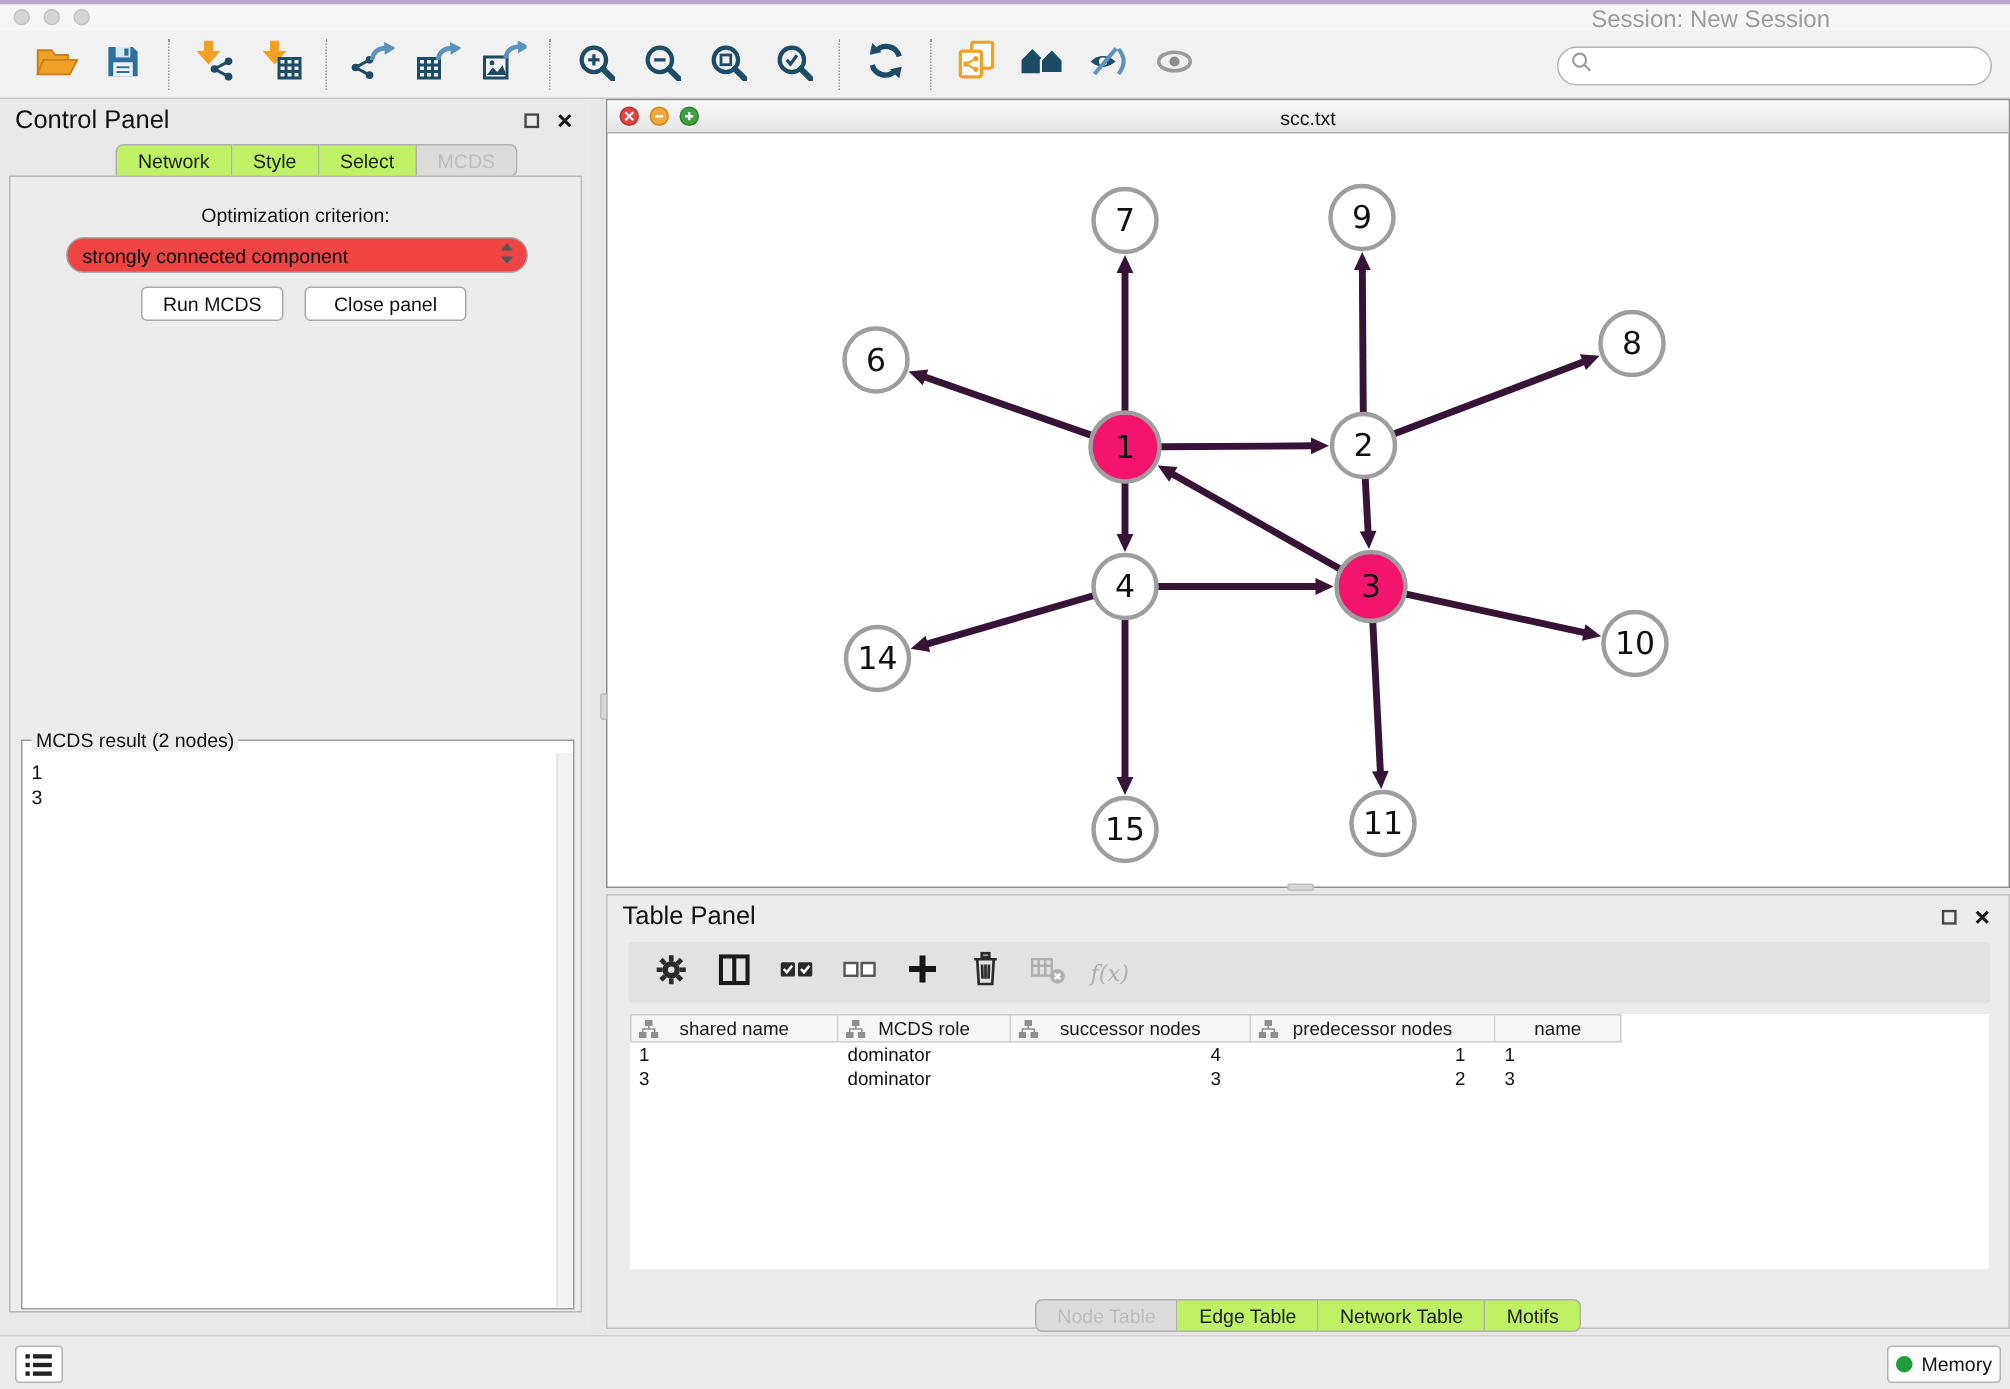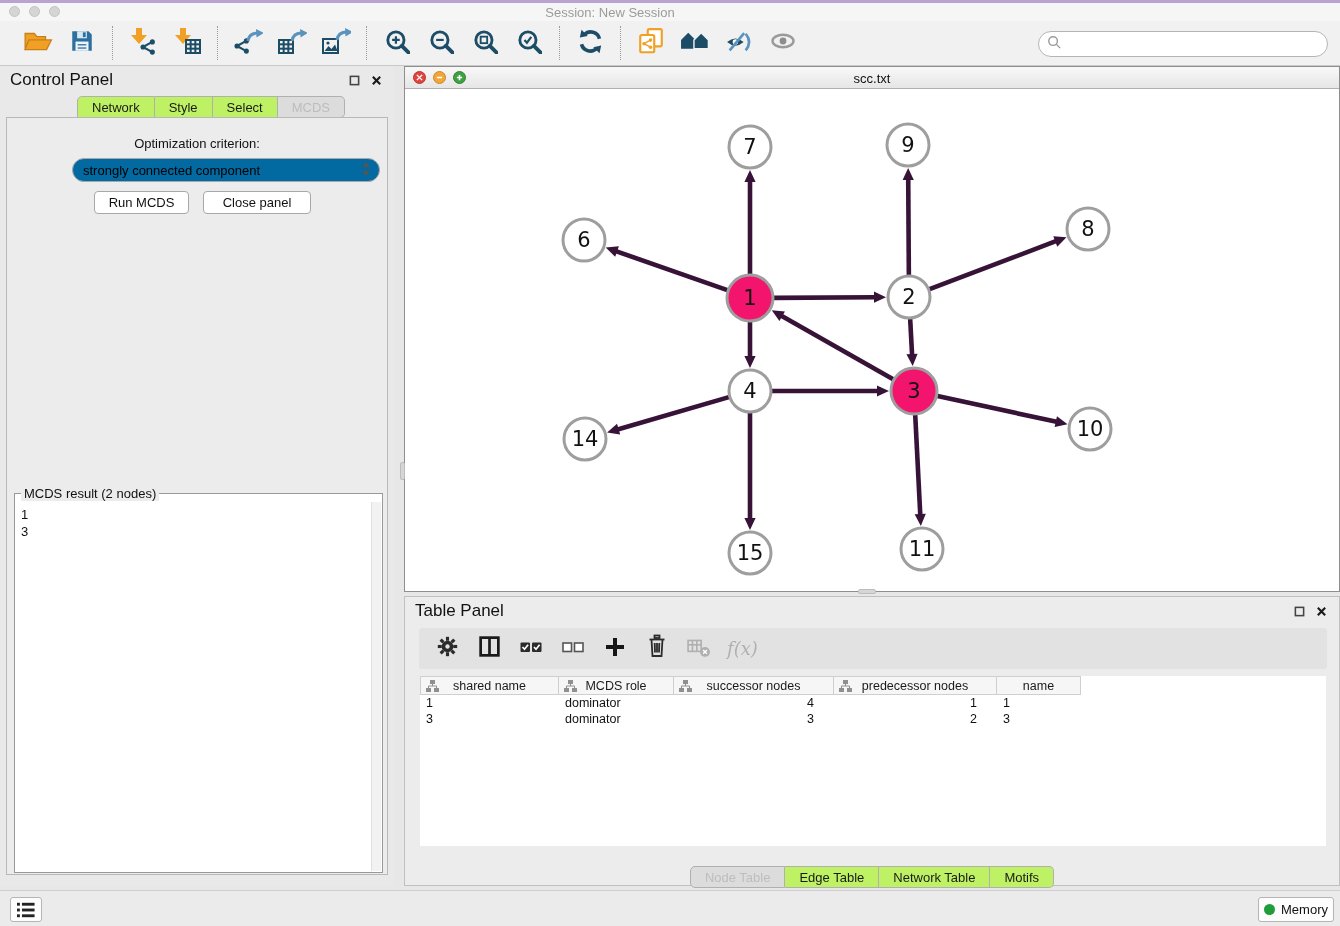--- a/index.html
+++ b/index.html
@@ -5,41 +5,41 @@
   * { margin:0; padding:0; box-sizing:border-box; }
   html,body { width:1340px; height:926px; }
   body { font-family:"Liberation Sans", sans-serif; background:#e7e7e7; position:relative; overflow:hidden; }
   .abs { position:absolute; }
 
   
   #top-strip { left:0; top:0; width:1340px; height:3px; background:#b9a3d0; }
   #titlebar { left:0; top:3px; width:1340px; height:18px; background:#f6f6f6; }
   .mac-dot { width:11px; height:11px; border-radius:50%; background:#d5d5d5; border:1px solid #c3c3c3; display:inline-block; }
   #main-traffic { left:9px; top:6px; display:flex; gap:9px; }
-  #main-title { left:0; top:5px; width:1220px; text-align:center; font-size:13px; color:#9b9b9b; }
+  #main-title { left:0; top:5px; width:1220px; text-align:right; font-size:16px; color:#9b9b9b; }
 
   
   #toolbar { left:0; top:21px; width:1340px; height:45px; background:#f1f1f1; border-bottom:1px solid #c9c9c9; display:flex; align-items:center; padding-left:8px; }
   .tb-group { display:flex; align-items:center; gap:8px; padding:0 12px; }
   .tb-sep { width:1px; height:34px; border-left:1px dotted #9a9a9a; }
   .tb-btn { width:36px; height:36px; display:flex; align-items:center; justify-content:center; cursor:pointer; }
   #search-wrap { position:absolute; right:12px; top:31px; width:290px; height:26px; background:#fff; border:1px solid #b5b5b5; border-radius:13px; display:flex; align-items:center; padding-left:8px; }
 
   
   #control-panel { left:0; top:66px; width:394px; height:820px; background:#e9e9e9; }
   .panel-header { height:28px; display:flex; align-items:center; padding:0 10px; }
   .panel-title { font-size:17px; color:#111; flex:1; }
   .panel-hbtn { width:16px; height:14px; display:flex; align-items:center; justify-content:center; margin-left:6px; cursor:pointer; }
   #cp-tabs { left:77px; top:96px; display:flex; }
   .tab { height:22px; padding:0 14px; font-size:13px; display:flex; align-items:center; background:#bef264; border:1px solid #b0b0b0; border-left:none; color:#1a1a1a; cursor:pointer; white-space:nowrap; }
   .tab:first-child { border-left:1px solid #b0b0b0; border-radius:5px 0 0 0; }
   .tab.active { background:#dcdcdc; color:#bdbdbd; border-radius:0 5px 5px 0; }
   #cp-box { left:6px; top:117px; width:382px; height:758px; background:#ececec; border:1px solid #b8b8b8; }
   #opt-label { left:6px; top:136px; width:382px; text-align:center; font-size:13px; color:#111; }
-  #criterion-select { left:44px; top:158px; width:308px; height:24px; background:#0369a1; border:1px solid #a8a8a8; border-radius:12px; display:flex; align-items:center; padding:0 8px 0 10px; font-size:13px; cursor:pointer;margin-left:28px; }
+  #criterion-select { left:44px; top:158px; width:308px; height:24px; background:#ef4444; border:1px solid #a8a8a8; border-radius:12px; display:flex; align-items:center; padding:0 8px 0 10px; font-size:13px; cursor:pointer; }
   #criterion-select .sel-text { flex:1; }
   .btn { background:#fff; border:1px solid #a8a8a8; border-radius:4px; font-size:13px; display:flex; align-items:center; justify-content:center; cursor:pointer; color:#111; }
   #run-btn { left:94px; top:191px; width:95px; height:23px; }
   #close-panel-btn { left:203px; top:191px; width:108px; height:23px; }
   #result-box { left:14px; top:493px; width:369px; height:380px; border:1px solid #999; background:#fff; }
   #result-title { position:absolute; left:6px; top:-8px; background:#ececec; padding:0 3px; font-size:13px; color:#111; }
   #result-area { position:absolute; left:1px; top:8px; right:11px; bottom:1px; background:#fff; font-size:13px; color:#111; padding:4px 0 0 5px; line-height:17px; }
   #result-scroll { position:absolute; top:8px; right:1px; width:10px; bottom:1px; background:#f2f2f2; border-left:1px solid #e0e0e0; }
 
   
@@ -51,21 +51,21 @@
   #graph-svg { position:absolute; left:0; top:22px; }
   .splitter { background:#d6d6d6; border:1px solid #bdbdbd; border-radius:2px; }
   #split-v { left:400px; top:462px; width:5px; height:18px; }
   #split-h { left:858px; top:589px; width:18px; height:5px; }
 
   
   #table-panel { left:404px; top:596px; width:936px; height:290px; background:#ececec; border:1px solid #c0c0c0; }
   #tp-toolbar { position:absolute; left:14px; top:31px; width:908px; height:41px; background:#e2e2e2; border-radius:3px; display:flex; align-items:center; gap:14px; padding-left:14px; }
   .tp-btn { width:28px; height:28px; display:flex; align-items:center; justify-content:center; cursor:pointer; }
   .tp-btn.disabled { cursor:default; }
-  #fx-label { font-size:18px; font-family:"DejaVu Serif", serif; font-style:italic; color:#b0b0b0; }
+  #fx-label { font-size:15px; font-family:"DejaVu Serif", serif; font-style:italic; color:#b0b0b0; }
   #tp-table { position:absolute; left:15px; top:79px; width:906px; height:170px; background:#fff; }
   #tp-head { display:flex; height:19px; }
   .th { background:#f6f6f6; border:1px solid #cfcfcf; border-left:none; display:flex; align-items:center; justify-content:center; gap:5px; font-size:12.5px; color:#1a1a1a; position:relative; cursor:pointer; }
   .th:first-child { border-left:1px solid #cfcfcf; }
   .th .tree { position:absolute; left:5px; top:3px; }
   .tr { display:flex; height:16px; }
   .td { font-size:12.5px; color:#111; padding:1px 6px 0 6px; white-space:nowrap; overflow:hidden; }
   #tp-tabs { position:absolute; left:0; top:269px; width:100%; display:flex; justify-content:center; }
 
   

